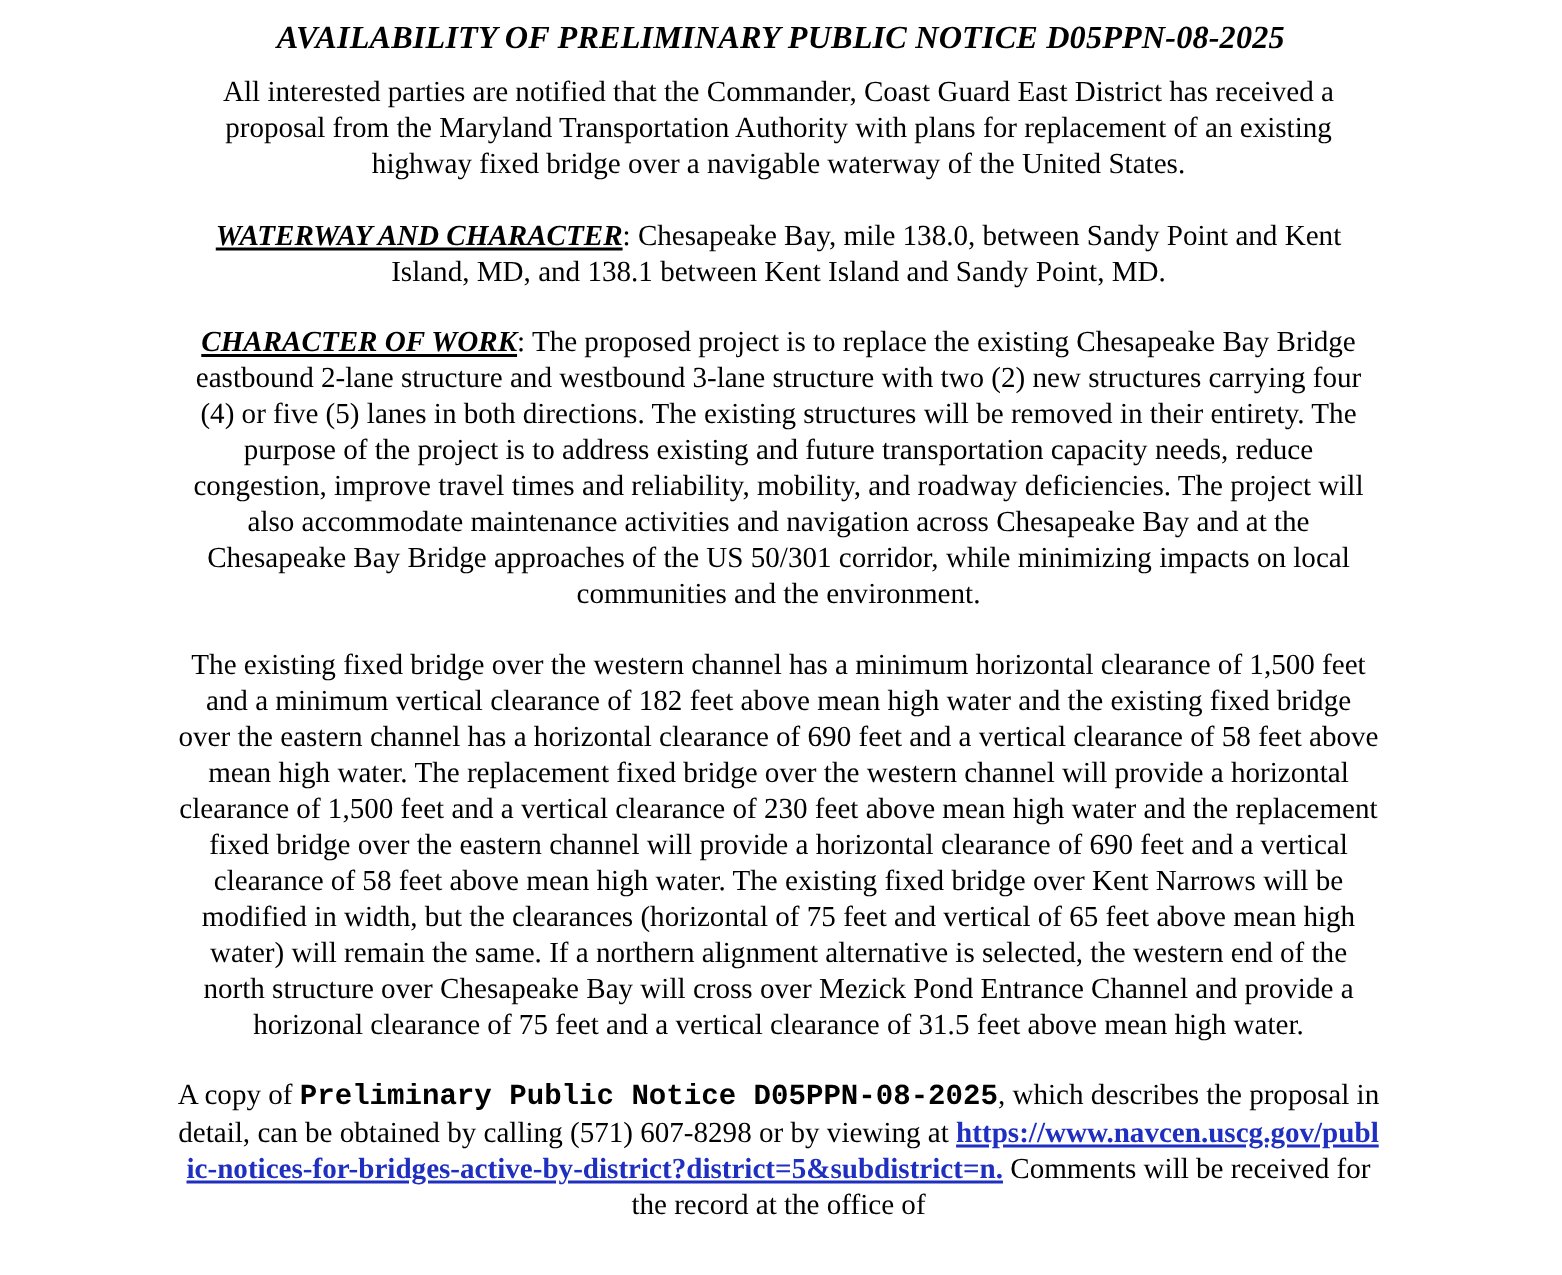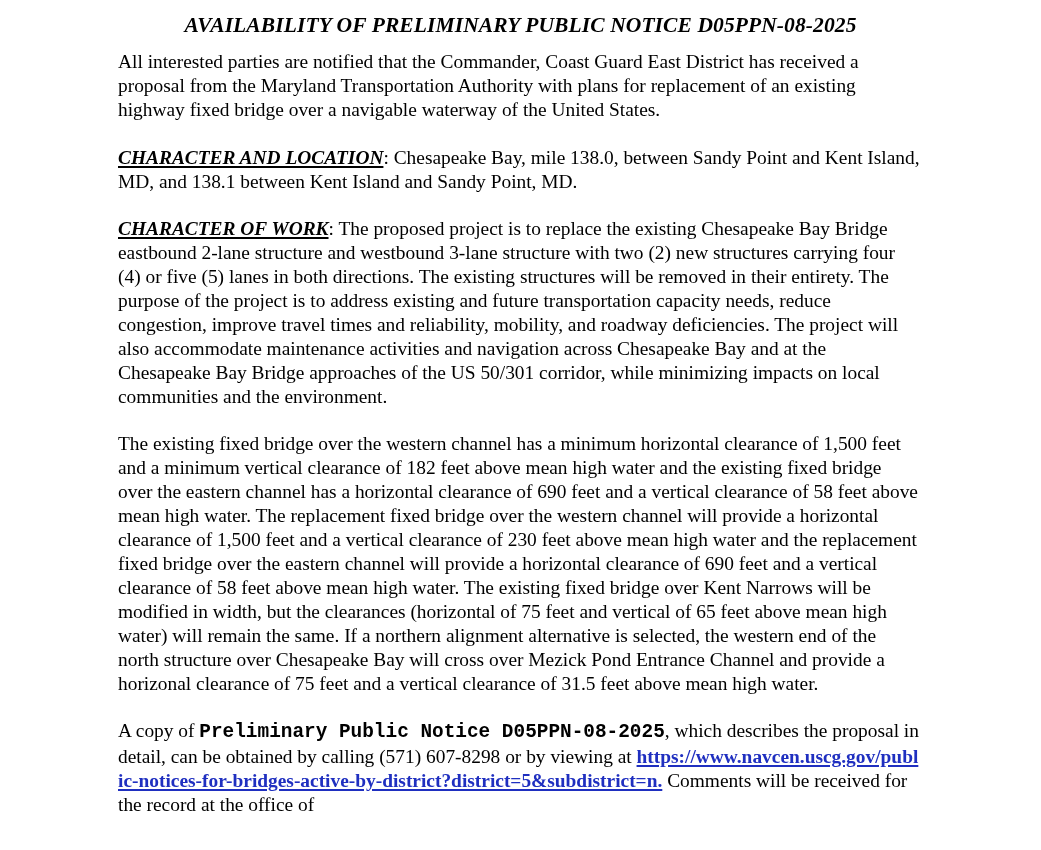--- a/index.html
+++ b/index.html
@@ -35,21 +35,21 @@
     white-space: nowrap;
   }
   .body-block {
     padding: 0 121px 0 118px;
     box-sizing: border-box;
   }
   p.para {
     margin: 0;
     font-size: 19.4px;
     line-height: 23.9px;
-    text-align: left;
+    text-align: center;
     text-indent: 0;
   }
   p.para + p.para {
     margin-top: 23.9px;
   }
   .spacer-13 { height: 13px; }
   .heading-run {
     font-weight: bold;
     font-style: italic;
     text-decoration: underline;
@@ -72,21 +72,21 @@
 <div class="page">
 
   <h1 class="doc-title">AVAILABILITY OF PRELIMINARY PUBLIC NOTICE D05PPN-08-2025</h1>
 
   <div class="spacer-13"></div>
 
   <div class="body-block">
 
     <p class="para"><span>All interested parties are notified that the Commander, Coast Guard East District has received a proposal from the Maryland Transportation Authority with plans for replacement of an existing highway fixed bridge over a navigable waterway of the United States.</span></p>
 
-    <p class="para"><span class="heading-run">CHARACTER AND LOCATION</span><span>: Chesapeake Bay, mile 138.0, between Sandy Point and Kent Island, MD, and 138.1 between Kent Island and Sandy Point, MD.</span></p>
+    <p class="para"><span class="heading-run">WATERWAY AND CHARACTER</span><span>: Chesapeake Bay, mile 138.0, between Sandy Point and Kent Island, MD, and 138.1 between Kent Island and Sandy Point, MD.</span></p>
 
     <p class="para"><span class="heading-run">CHARACTER OF WORK</span><span>:  The proposed project is to replace the existing Chesapeake Bay Bridge eastbound 2-lane structure and westbound 3-lane structure with two (2) new structures carrying four (4) or five (5) lanes in both directions. The existing structures will be removed in their entirety. The purpose of the project is to address existing and future transportation capacity needs, reduce congestion, improve travel times and reliability, mobility, and roadway deficiencies. The project will also accommodate maintenance activities and navigation across Chesapeake Bay and at the Chesapeake Bay Bridge approaches of the US 50/301 corridor, while minimizing impacts on local communities and the environment.</span></p>
 
     <p class="para"><span>The existing fixed bridge over the western channel has a minimum horizontal clearance of 1,500 feet and a minimum vertical clearance of 182 feet above mean high water and the existing fixed bridge over the eastern channel has a horizontal clearance of 690 feet and a vertical clearance of 58 feet above mean high water. The replacement fixed bridge over the western channel will provide a horizontal clearance of 1,500 feet and a vertical clearance of 230 feet above mean high water and the replacement fixed bridge over the eastern channel will provide a horizontal clearance of 690 feet and a vertical clearance of 58 feet above mean high water. The existing fixed bridge over Kent Narrows will be modified in width, but the clearances (horizontal of 75 feet and vertical of 65 feet above mean high water) will remain the same. If a northern alignment alternative is selected, the western end of the north structure over Chesapeake Bay will cross over Mezick Pond Entrance Channel and provide a horizonal clearance of 75 feet and a vertical clearance of 31.5 feet above mean high water.</span></p>
 
     <p class="para"><span>A copy of </span><span class="bold-run">Preliminary Public Notice D05PPN-08-2025</span><span>, which describes the proposal in detail, can be obtained by calling (571) 607-8298 or by viewing at </span><a class="link-run" href="#">https://www.navcen.uscg.gov/public-notices-for-bridges-active-by-district?district=5&amp;subdistrict=n.</a><span>  Comments will be received for the record at the office of</span></p>
 
   </div>
 </div>
 

